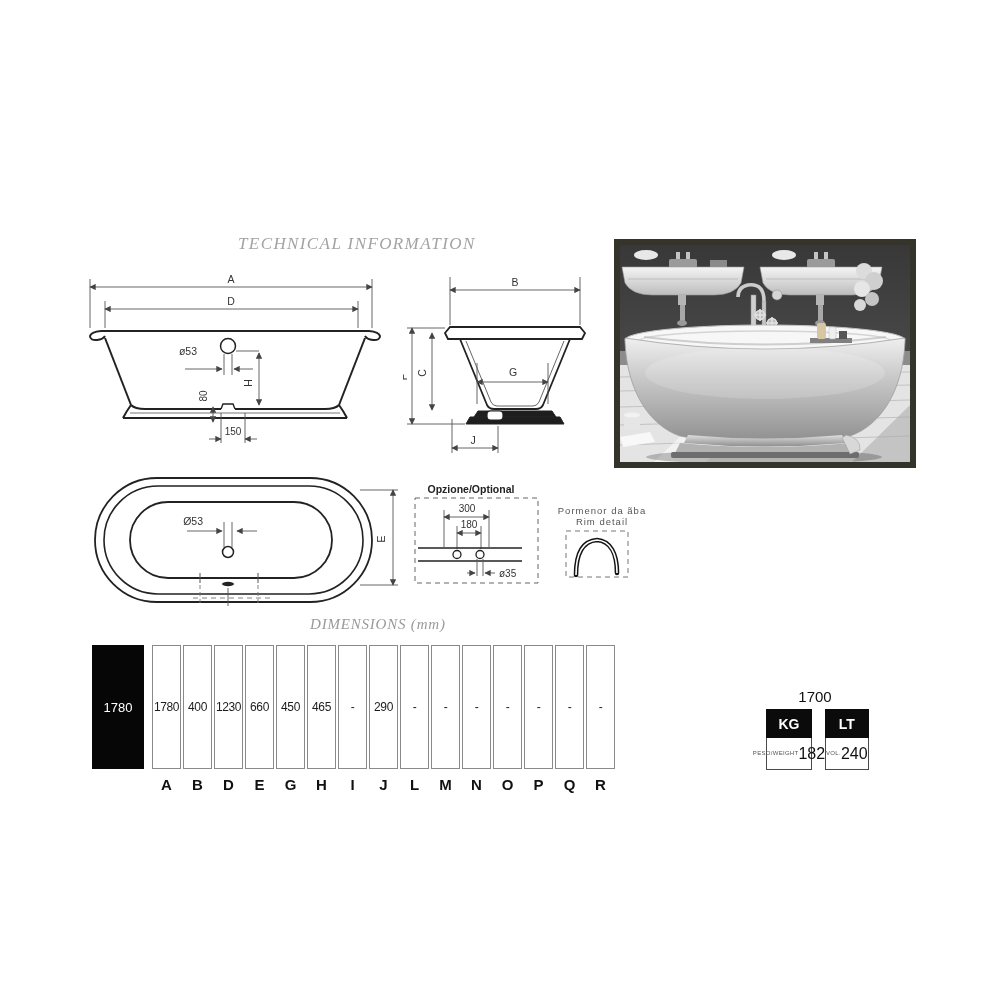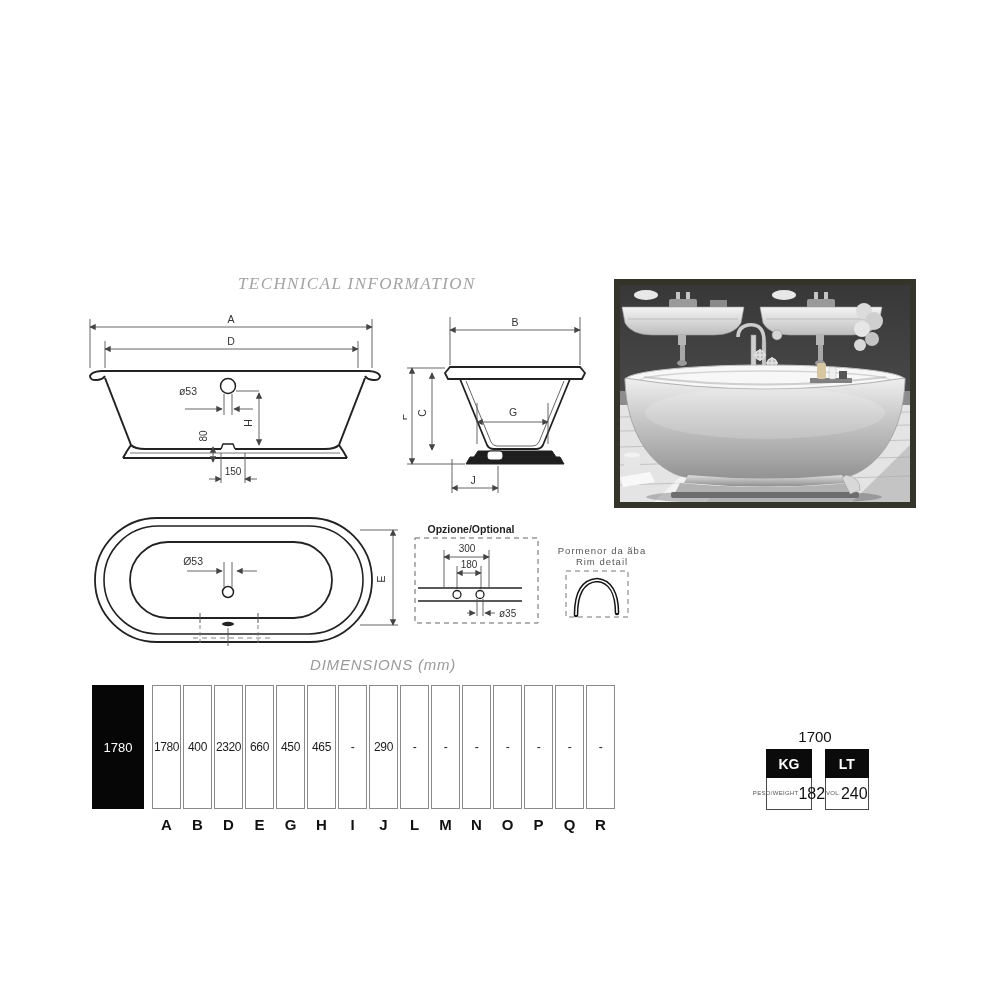--- a/index.html
+++ b/index.html
@@ -1,21 +1,21 @@
 <!DOCTYPE html>
 <html><head>
 <meta charset="utf-8">
 <style>
   html,body{margin:0;padding:0;background:#fff;}
   #canvas{position:relative;width:1000px;height:800px;background:#ffffff;overflow:hidden;
-          font-family:"Liberation Sans",sans-serif;margin-top:40px;}
+          font-family:"Liberation Sans",sans-serif;}
   .abs{position:absolute;}
   #tech-title{left:238px;top:234px;font-family:"Liberation Serif",serif;font-style:italic;
               font-size:17px;color:#a3a3a3;letter-spacing:1.4px;}
-  #dim-title{left:310px;top:616px;font-family:Liberation Sans, sans-serif;font-style:italic;
+  #dim-title{left:310px;top:616px;font-family:Liberation Serif, serif;font-style:italic;
              font-size:15px;color:#9a9a9a;letter-spacing:0.8px;}
   
   #dim-header{left:92px;top:645px;width:52px;height:124px;background:#060606;color:#fff;
               display:flex;align-items:center;justify-content:center;font-size:13px;}
   #dim-cols{left:152px;top:645px;display:flex;gap:2px;}
   .dcol{width:29px;display:flex;flex-direction:column;align-items:center;}
   .dcell{box-sizing:border-box;width:100%;height:124px;border:1px solid #8a8a8a;background:#fff;
          display:flex;align-items:center;justify-content:center;font-size:12px;color:#1c1c1c;
          letter-spacing:-0.4px;}
   .dletter{margin-top:7px;font-weight:bold;font-size:15px;color:#111;}
@@ -361,21 +361,21 @@
   <div id="dim-cols" class="abs">
     <div class="dcol">
         <div class="dcell">1780</div>
         <div class="dletter">A</div>
       </div>
     <div class="dcol">
         <div class="dcell">400</div>
         <div class="dletter">B</div>
       </div>
     <div class="dcol">
-        <div class="dcell">2320</div>
+        <div class="dcell">1230</div>
         <div class="dletter">D</div>
       </div>
     <div class="dcol">
         <div class="dcell">660</div>
         <div class="dletter">E</div>
       </div>
     <div class="dcol">
         <div class="dcell">450</div>
         <div class="dletter">G</div>
       </div>

